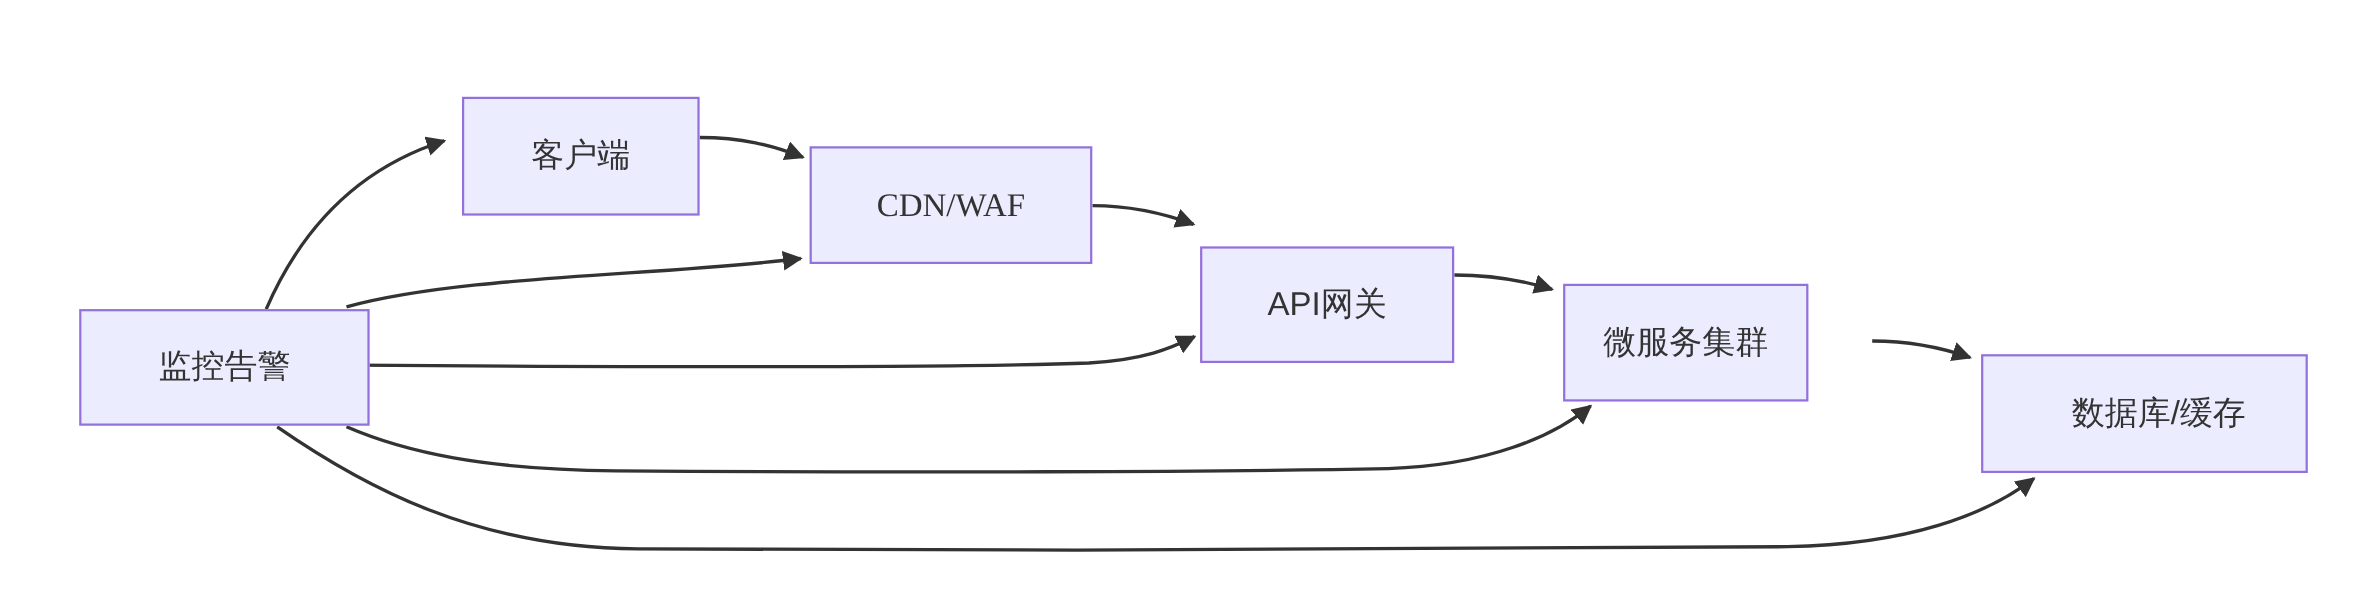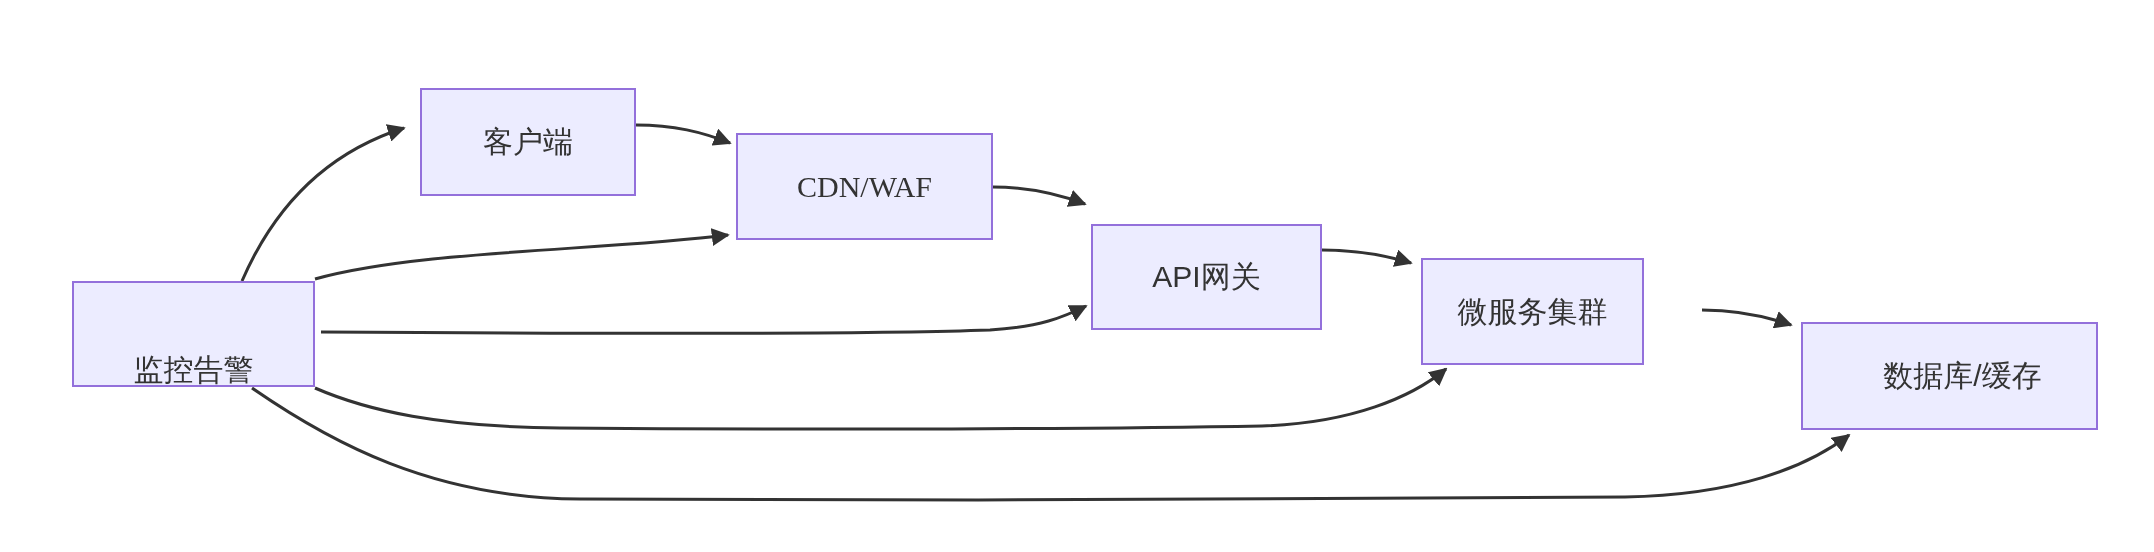--- a/index.html
+++ b/index.html
@@ -33,21 +33,21 @@
     background: #ECECFF;
     border: 2.5px solid #9370DB;
     color: #333333;
     font-size: 30px;
     line-height: 1;
     display: flex;
     align-items: center;
     justify-content: center;
     white-space: nowrap;
   }
-  .node-monitoring { left: 72px;   top: 281px; width: 243px; height: 106px; align-items: flex-end; }
+  .node-monitoring { left: 72px;   top: 281px; width: 264px; height: 106px; }
   .node-client     { left: 420px;  top: 88px;  width: 216px; height: 108px; }
   .node-cdn        { left: 736px;  top: 133px; width: 257px; height: 107px; font-family: Liberation Serif, serif; }
   .node-api        { left: 1091px; top: 197px; width: 231px; height: 106px; margin-top: 27px; }
   .node-micro      { left: 1421px; top: 258px; width: 223px; height: 107px; }
   .node-db         { left: 1801px; top: 322px; width: 297px; height: 108px; padding-left: 26px; }
 </style>
 </head>
 <body>
 
 <div class="canvas">

